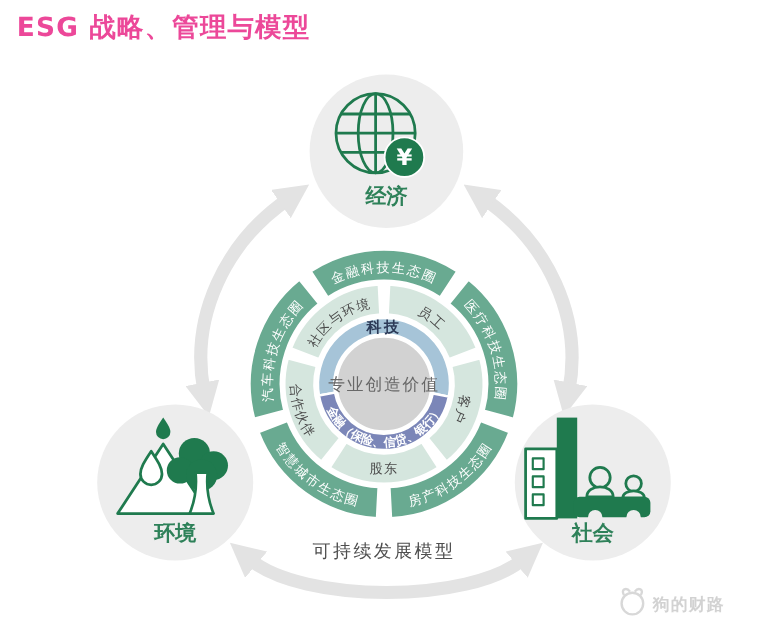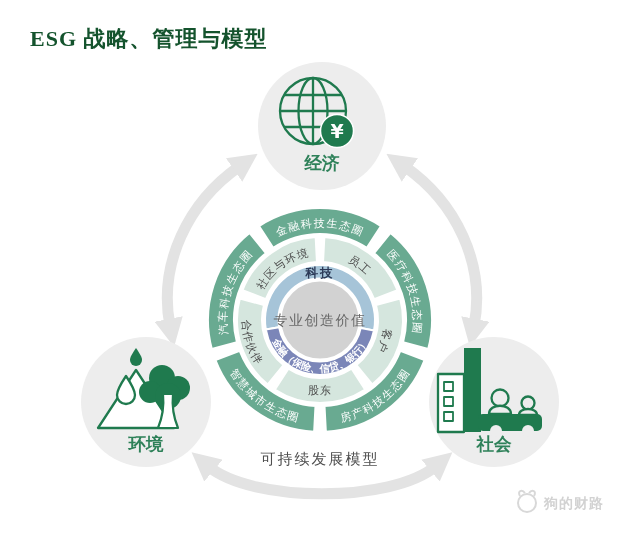--- a/index.html
+++ b/index.html
@@ -1,22 +1,22 @@
 <!DOCTYPE html>
 <html><head>
 <meta charset="utf-8">
 <style>
   html,body{margin:0;padding:0;background:#fff;}
   .page{
     position:relative;width:641px;height:536px;background:#fff;overflow:hidden;
     font-family:"DejaVu Sans","Liberation Sans",sans-serif;
   }
   .page-title{
-    position:absolute;left:14px;top:8px;margin:16px;
-    font-size:22px;font-weight:bold;color:#14532d;letter-spacing:1px;font-family:Liberation Serif, serif;
+    position:absolute;left:14px;top:8px;margin:0;
+    font-size:22px;font-weight:bold;color:#ec4899;letter-spacing:1px;
   }
   svg{position:absolute;left:0;top:0;}
   text{font-family:"DejaVu Sans","Liberation Sans",sans-serif;}
   .node-label{font-size:17.5px;font-weight:bold;fill:#2e8159;text-anchor:middle;}
   .ring-label{text-anchor:middle;}
   .ring-label.outer{font-size:11px;fill:#ffffff;letter-spacing:1.5px;}
   .ring-label.mid{font-size:11px;fill:#4a4a4a;letter-spacing:1px;}
   .inner-top{font-size:12.5px;font-weight:bold;fill:#2c3a57;text-anchor:middle;letter-spacing:2px;}
   .inner-bottom{font-size:10px;font-weight:bold;fill:#ffffff;text-anchor:middle;}
   .center-text{font-size:14px;fill:#686868;text-anchor:middle;letter-spacing:1.5px;}

